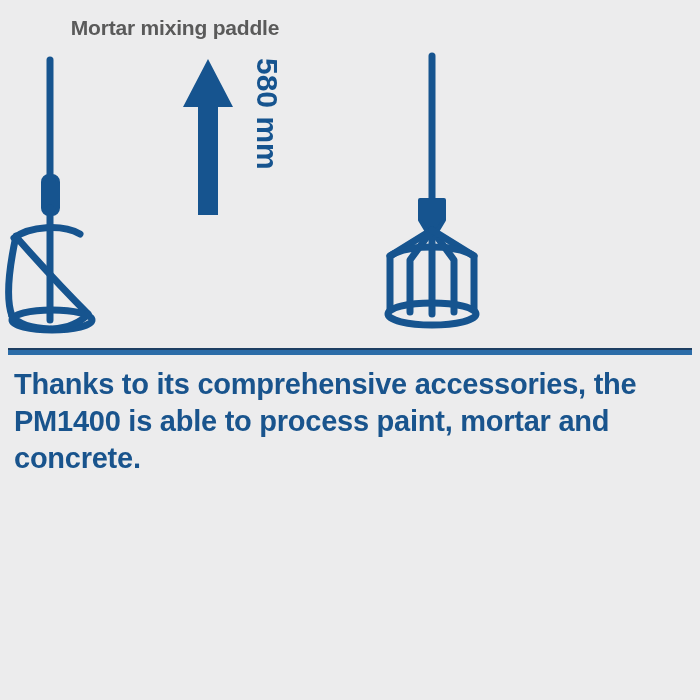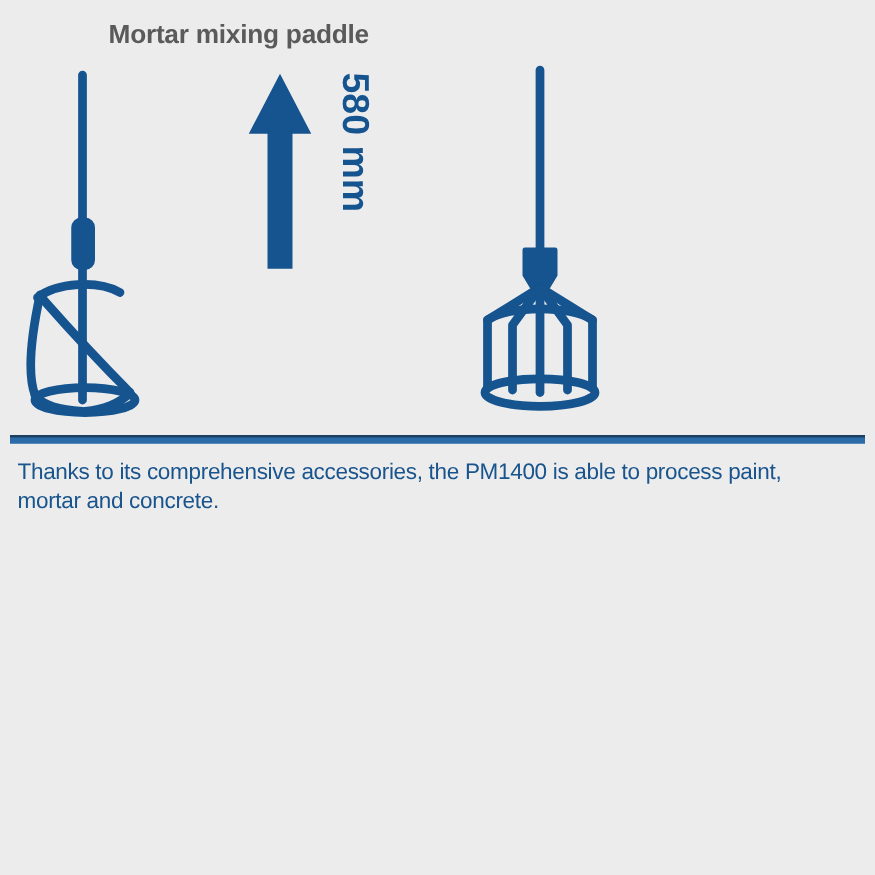--- a/index.html
+++ b/index.html
@@ -27,21 +27,21 @@
     top: 0; left: 0;
     width: 700px;
     height: 345px;
   }
   .panel {
     position: absolute;
     top: 0;
     width: 350px;
     height: 345px;
   }
-  .panel.left  { left: 16px; }
+  .panel.left  { left: 0; }
   .panel.right { left: 350px; }
 
   .panel-title {
     position: absolute;
     top: 16px;
     left: 0;
     width: 350px;
     text-align: center;
     font-size: 21px;
     font-weight: bold;
@@ -80,22 +80,22 @@
     background: #2b6ca8;
     border-top: 2px solid #1d3f63;
   }
 
   
   .headline {
     position: absolute;
     left: 14px;
     top: 366px;
     width: 660px;
-    font-size: 18px;
-    font-weight: normal;
+    font-size: 29px;
+    font-weight: bold;
     line-height: 1.27;
     color: #19548d;
     letter-spacing: -0.25px;
   }
 
   
   .bottom-section {
     position: absolute;
     left: 0;
     top: 425px;

